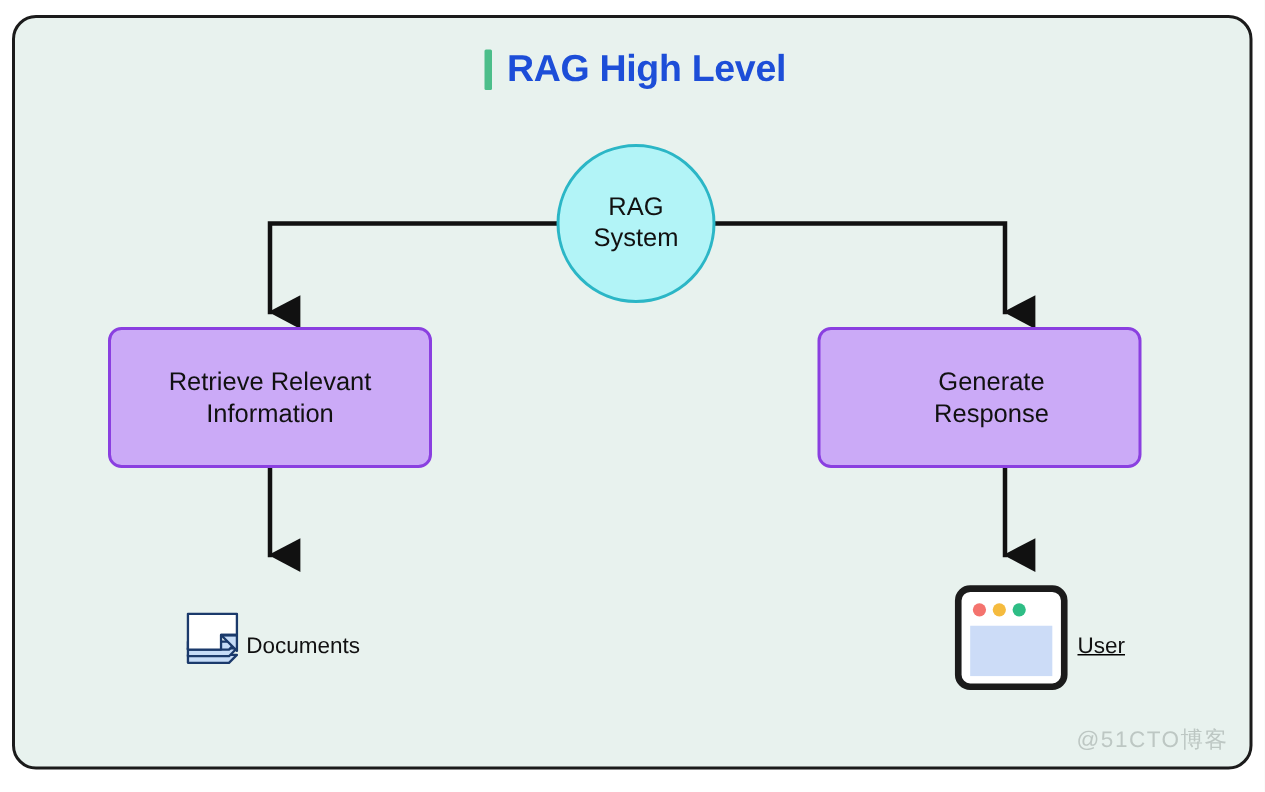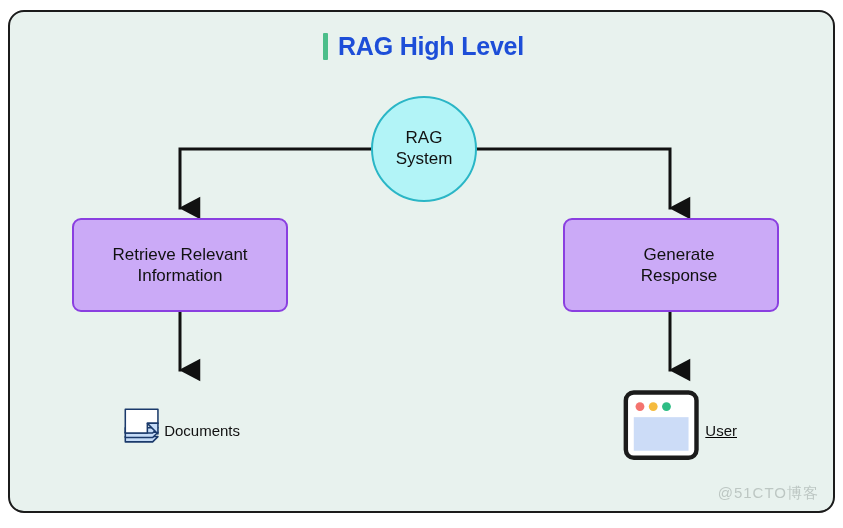--- a/index.html
+++ b/index.html
@@ -99,31 +99,31 @@
     justify-content: center;
   }
   .proc-box .lbl {
     font-size: 17px;
     color: #111111;
     line-height: 1.25;
     text-align: center;
     white-space: pre-line;
   }
   #box-retrieve { left: 62px;  top: 206px; }
-  #box-generate { left: 553px; top: 206px; padding-left: 16px; }
+  #box-generate { left: 535px; top: 206px; padding-left: 16px; }
 
   
   .leaf {
     position: absolute;
     display: flex;
     flex-direction: row;
     align-items: center;
   }
   #leaf-documents { left: 110px; top: 368px; width: 120px; }
-  #leaf-user      { left: 607px; top: 368px; width: 120px; text-decoration: underline; }
+  #leaf-user      { left: 620px; top: 368px; width: 120px; text-decoration: underline; }
   .leaf .caption {
     margin-top: 9px;
     font-size: 15px;
     color: #111111;
     white-space: nowrap;
   }
 
   
   #watermark {
     position: absolute;

